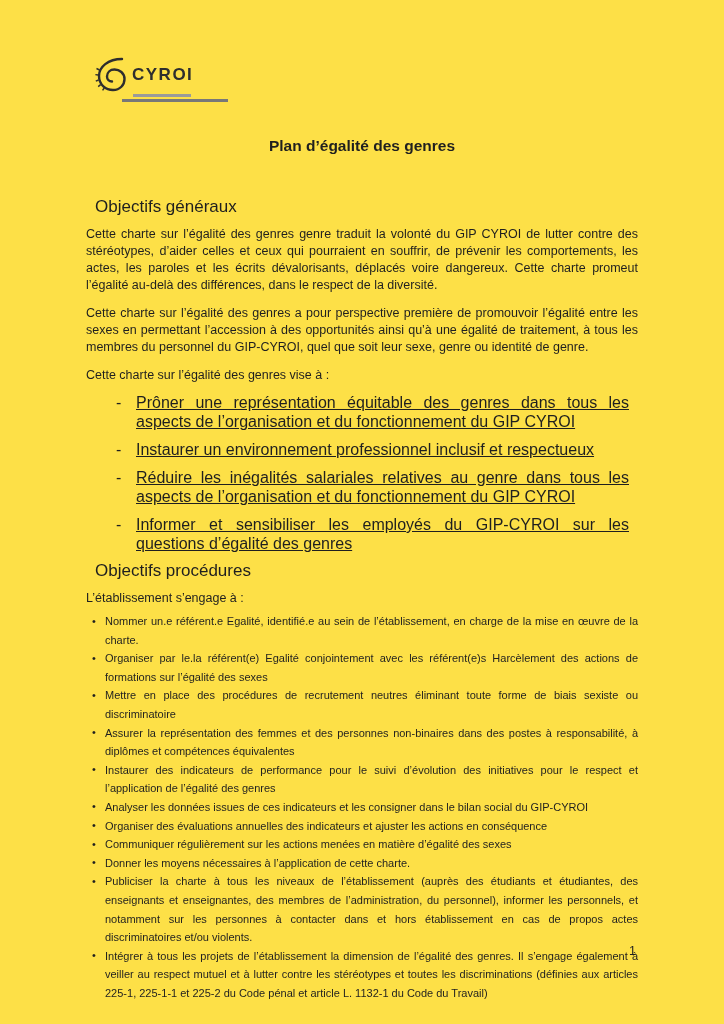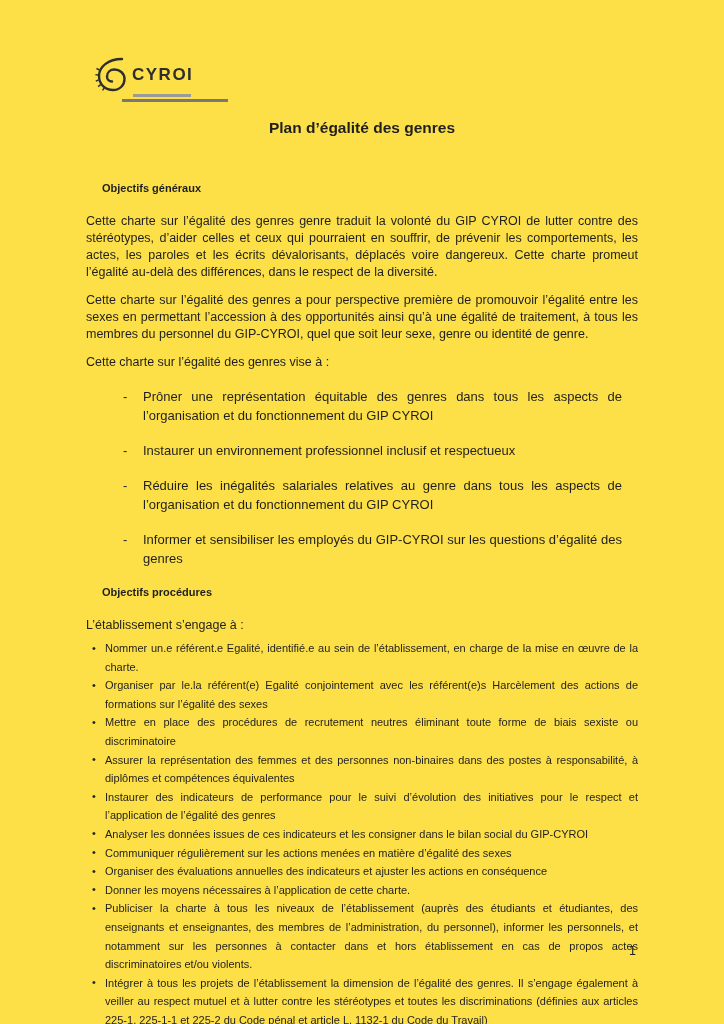--- a/index.html
+++ b/index.html
@@ -10,35 +10,35 @@
   }
   
   .logo{position:absolute;left:95px;top:56px;width:130px;}
   .logo-top{display:flex;align-items:center;gap:3px;}
   .logo-text{font-size:17px;letter-spacing:1.5px;font-weight:600;color:#2e2e2e;}
   .tagline1{width:58px;height:3px;background:#9a9a9a;margin:1px 0 0 38px;}
   .tagline2{width:106px;height:3px;background:#787878;margin:2px 0 0 27px;}
   
   .content{margin:0 86px;padding-top:118px;}
   .doc-title{
-    text-align:center;font-weight:bold;font-size:15.5px;line-height:20px;margin:0;
+    text-align:center;font-weight:bold;font-size:15.5px;line-height:20px;margin:18px;
   }
   .section-heading{
-    font-weight:bold;font-size:11px;line-height:17px;margin:16px;
+    font-weight:normal;font-size:17px;line-height:17px;margin:9px;
   }
   .h-general{margin-top:42px;}
   .h-specific{margin-top:6px;}
   p.body{
     font-size:12.5px;line-height:17px;text-align:justify;margin:11px 0 0 0;
   }
   
   ul.dash-list{list-style:none;margin:9px 0 0 0;padding:0;}
   ul.dash-list li{
-    position:relative;padding-left:41px;font-size:13px;line-height:19px;
-    text-align:justify;margin:16px;
+    position:relative;padding-left:41px;font-size:16px;line-height:19px;
+    text-align:justify;margin:9px;text-decoration:underline;
   }
   ul.dash-list li::before{content:"-";position:absolute;left:21px;top:0;}
   
   ul.bullet-list{list-style:none;margin:5px 0 0 0;padding:0;}
   ul.bullet-list li{
     position:relative;padding-left:19px;font-size:11px;line-height:18.6px;
     text-align:justify;margin:0;
   }
   ul.bullet-list li::before{content:"\2022";position:absolute;left:6px;top:-0.5px;}
   .page-number{
@@ -89,22 +89,22 @@
 
     <p class="body">L’établissement s’engage à :</p>
 
     <ul class="bullet-list">
       <li>Nommer un.e référent.e Egalité, identifié.e au sein de l’établissement, en charge de la mise en œuvre de la charte.</li>
       <li>Organiser par le.la référent(e) Egalité conjointement avec les référent(e)s Harcèlement des actions de formations sur l’égalité des sexes</li>
       <li>Mettre en place des procédures de recrutement neutres éliminant toute forme de biais sexiste ou discriminatoire</li>
       <li>Assurer la représentation des femmes et des personnes non-binaires dans des postes à responsabilité, à diplômes et compétences équivalentes</li>
       <li>Instaurer des indicateurs de performance pour le suivi d’évolution des initiatives pour le respect et l’application de l’égalité des genres</li>
       <li>Analyser les données issues de ces indicateurs et les consigner dans le bilan social du GIP-CYROI</li>
+      <li>Organiser des évaluations annuelles des indicateurs et ajuster les actions en conséquence</li>
       <li>Communiquer régulièrement sur les actions menées en matière d’égalité des sexes</li>
-      <li>Organiser des évaluations annuelles des indicateurs et ajuster les actions en conséquence</li>
       <li>Donner les moyens nécessaires à l’application de cette charte.</li>
       <li>Publiciser la charte à tous les niveaux de l’établissement (auprès des étudiants et étudiantes, des enseignants et enseignantes, des membres de l’administration, du personnel), informer les personnels, et notamment sur les personnes à contacter dans et hors établissement en cas de propos actes discriminatoires et/ou violents.</li>
       <li>Intégrer à tous les projets de l’établissement la dimension de l’égalité des genres. Il s’engage également à veiller au respect mutuel et à lutter contre les stéréotypes et toutes les discriminations (définies aux articles 225-1, 225-1-1 et 225-2 du Code pénal et article L. 1132-1 du Code du Travail)</li>
     </ul>
 
   </div>
 
   <div class="page-number">1</div>
 
 </div>

